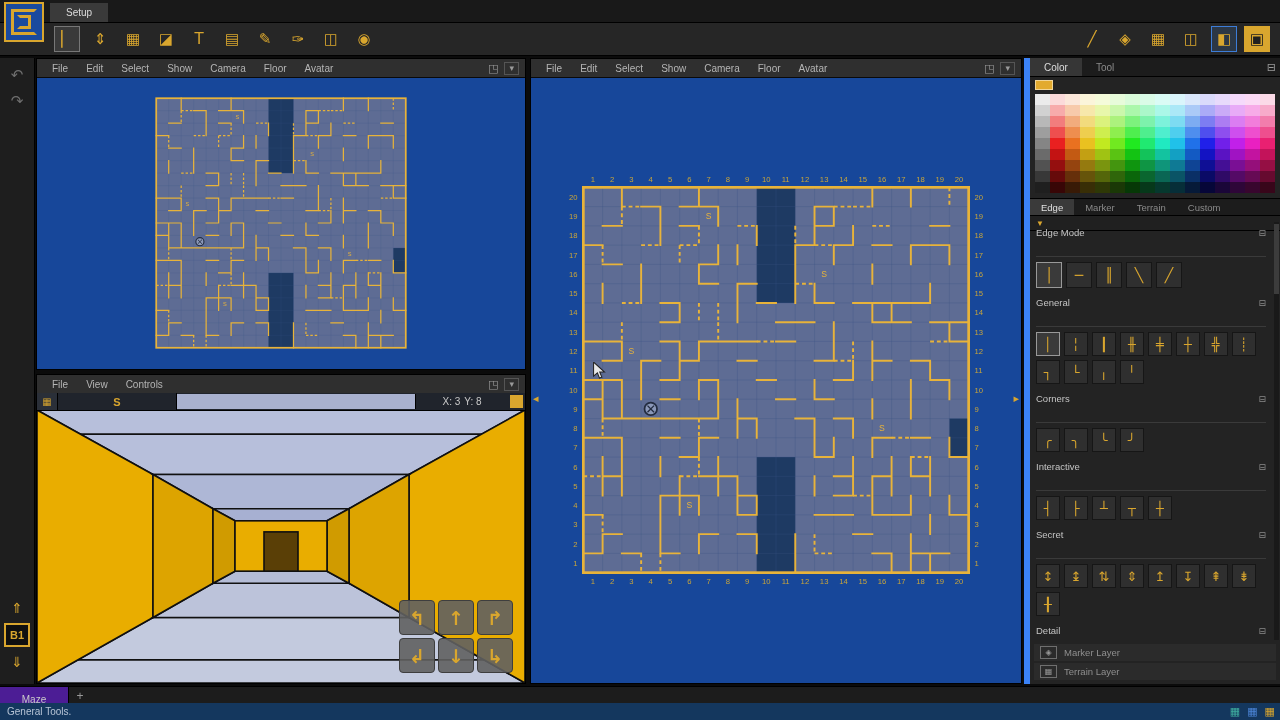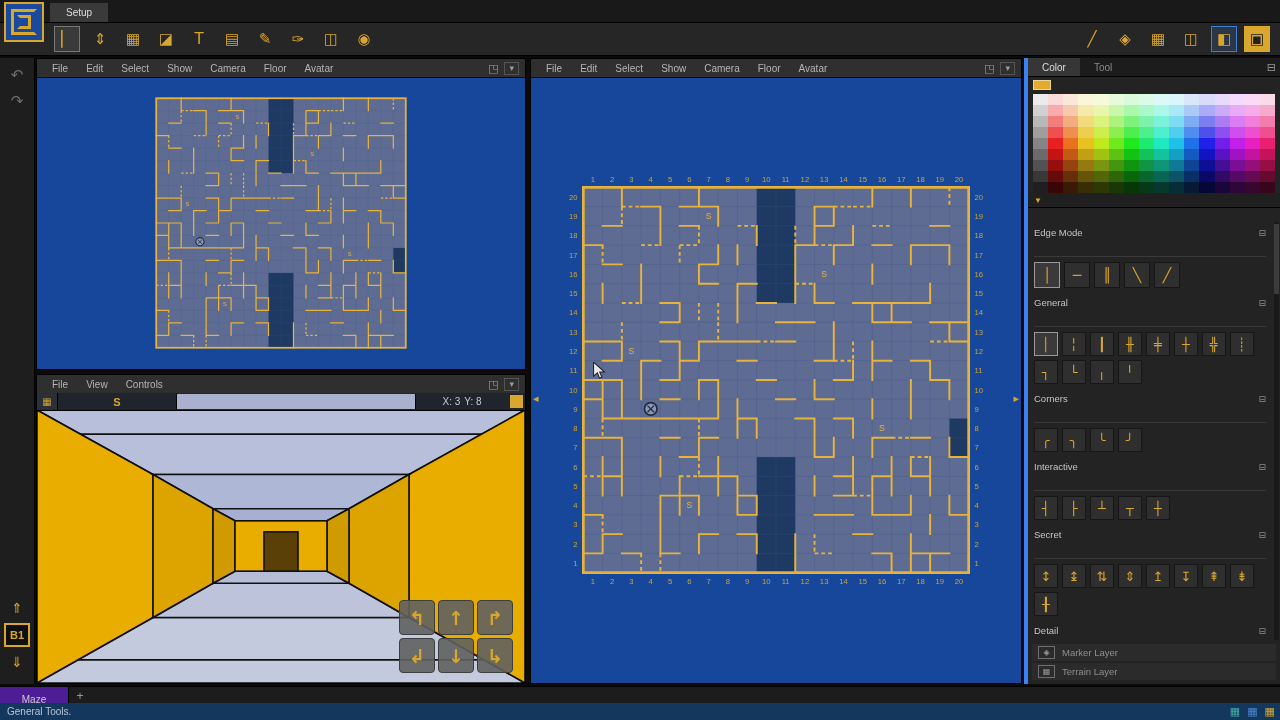--- a/index.html
+++ b/index.html
@@ -75,21 +75,21 @@
   .strip-coords{width:92px;color:#c9c9c9;font-size:10px;display:flex;align-items:center;justify-content:center;gap:4px;}
   .strip-end{width:13px;background:#d9a62e;margin:2px;}
   .view3d-wrap{position:absolute;left:0;right:0;top:35px;bottom:0;overflow:hidden;}
   #view3d{width:100%;height:100%;display:block;}
   .dpad{position:absolute;right:12px;bottom:10px;display:grid;grid-template-columns:repeat(3,36px);gap:3px;}
   .dpad-btn{height:33px;background:rgba(96,96,96,.9);border:1px solid #3e3e3e;border-radius:4px;color:#d9a62e;
             font-size:19px;font-weight:bold;display:flex;align-items:center;justify-content:center;}
 
   
   #rightpanel{position:absolute;left:1024px;top:58px;width:256px;bottom:36px;background:#232323;
-              border-left:4px solid #3b82f6;box-sizing:border-box;}
+              border-left:6px solid #3b82f6;box-sizing:border-box;}
   .rp-tabs,.mode-tabs{height:18px;background:#1c1c1c;display:flex;align-items:stretch;border-bottom:1px solid #000;}
   .tabs-list{display:flex;align-items:stretch;}
   .rp-tab{font-size:10px;color:#8a8a8a;padding:0 14px;display:flex;align-items:center;}
   .rp-tab.active{background:#363636;color:#ddd;}
   .rp-tabs .mini-icon{align-self:center;}
   .swatch-row{height:13px;padding:3px 5px 0;}
   .sel-swatch{width:16px;height:8px;border:1px solid rgba(255,255,255,.5);}
   .palette{margin:1px 5px 0;display:grid;grid-template-columns:repeat(16,1fr);grid-auto-rows:11px;}
   .pal-cell{width:100%;height:100%;}
   .mode-tabs{margin-top:5px;border-top:1px solid #000;height:16px;}
@@ -576,20 +576,29 @@
       <div class="pal-cell" style="background: rgb(6, 56, 26);"></div>
       <div class="pal-cell" style="background: rgb(6, 56, 46);"></div>
       <div class="pal-cell" style="background: rgb(6, 46, 56);"></div>
       <div class="pal-cell" style="background: rgb(6, 26, 56);"></div>
       <div class="pal-cell" style="background: rgb(6, 6, 56);"></div>
       <div class="pal-cell" style="background: rgb(26, 6, 56);"></div>
       <div class="pal-cell" style="background: rgb(46, 6, 56);"></div>
       <div class="pal-cell" style="background: rgb(56, 6, 46);"></div>
       <div class="pal-cell" style="background: rgb(56, 6, 26);"></div>
     </div>
+  <div class="mode-tabs">
+    <div id="mode-tabs-list" class="tabs-list">
+        <div class="mode-tab active">Edge</div>
+        <div class="mode-tab">Marker</div>
+        <div class="mode-tab">Terrain</div>
+        <div class="mode-tab">Custom</div>
+      </div>
+    <div class="spacer"></div>
+  </div>
   <div class="filter-row">
     <span class="filter-icon">▼</span>
   </div>
   <div id="sections">
       <div class="section">
         <div class="section-h">
           <span class="section-title">Edge Mode</span>
           <span class="collapse">⊟</span>
         </div>
         <div class="tool-grid">

